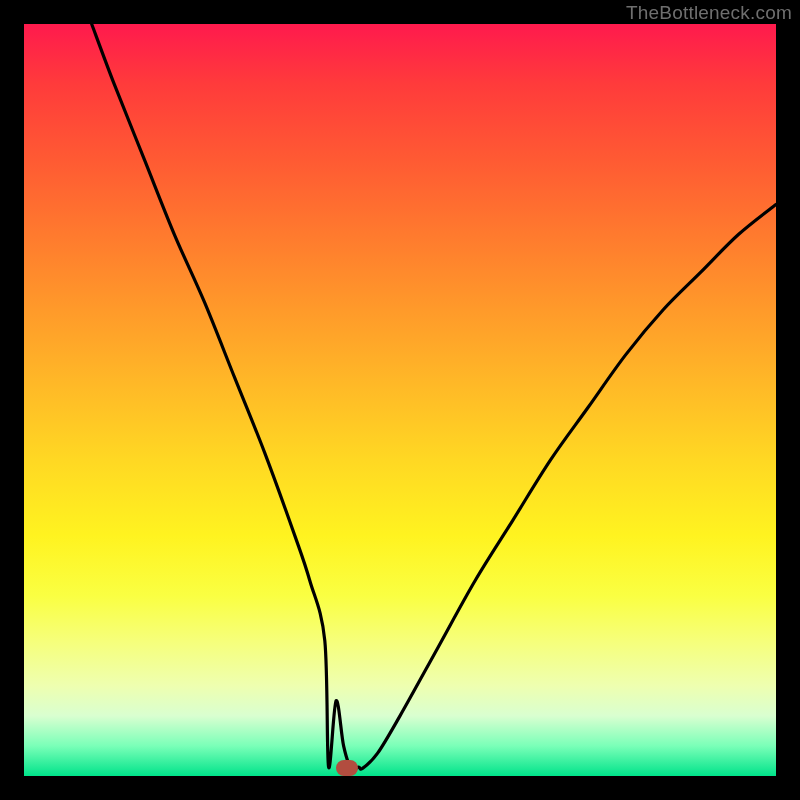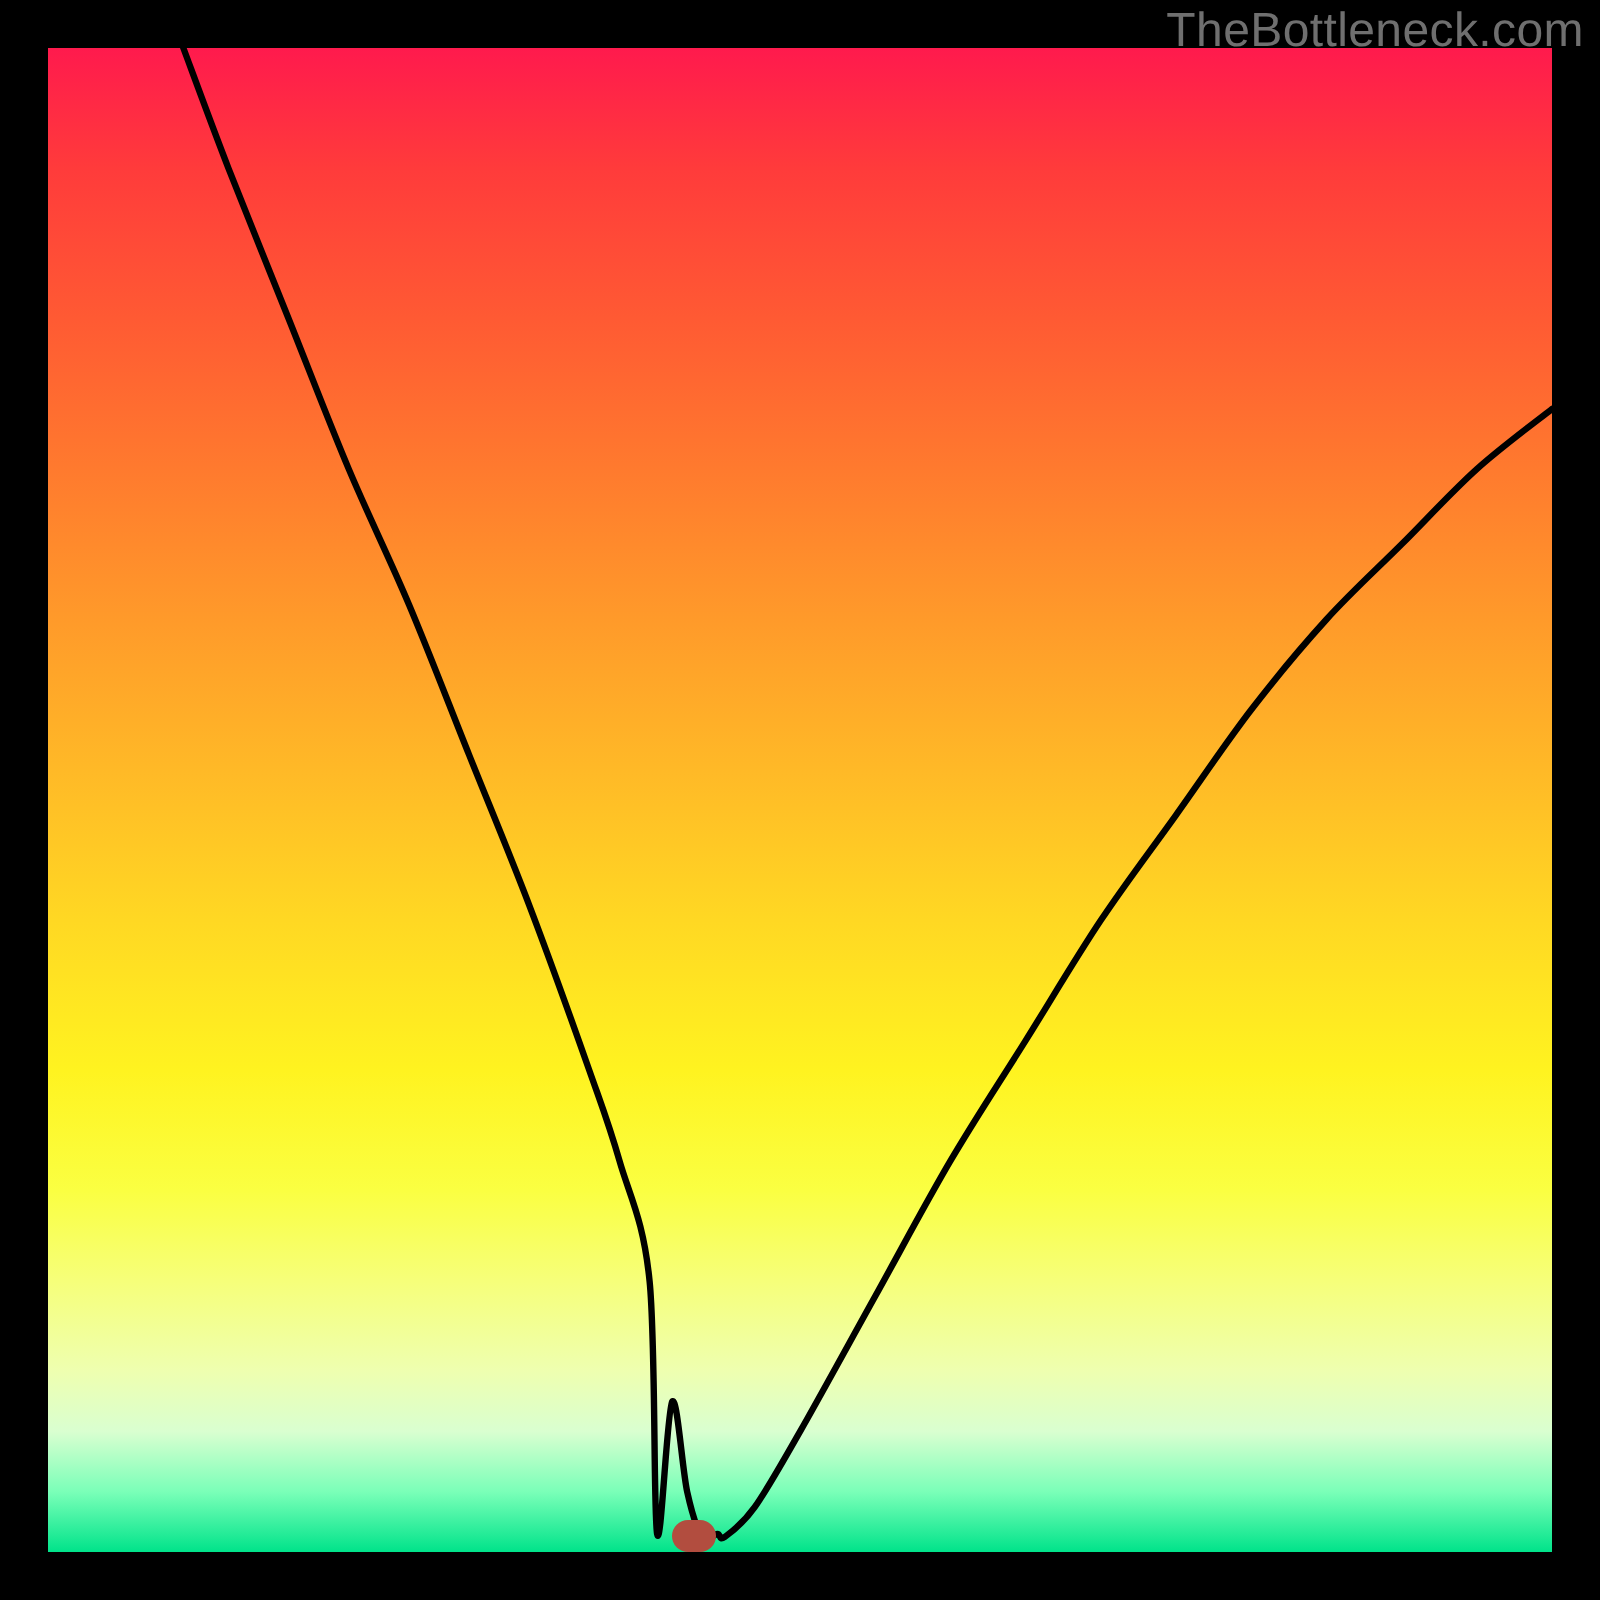--- a/index.html
+++ b/index.html
@@ -38,21 +38,21 @@
       #d9ffd0 92%,
       #7affb8 96%,
       #00e38a 100%
     );
   }
   .watermark {
     position: absolute;
     top: 2px;
     right: 8px;
     color: #6f6f6f;
-    font-size: 24px;
+    font-size: 19px;
     font-weight: 500;
     letter-spacing: 0.2px;
     user-select: none;
   }
   svg.curve {
     position: absolute;
     left: 0;
     top: 0;
     width: 752px;
     height: 752px;

